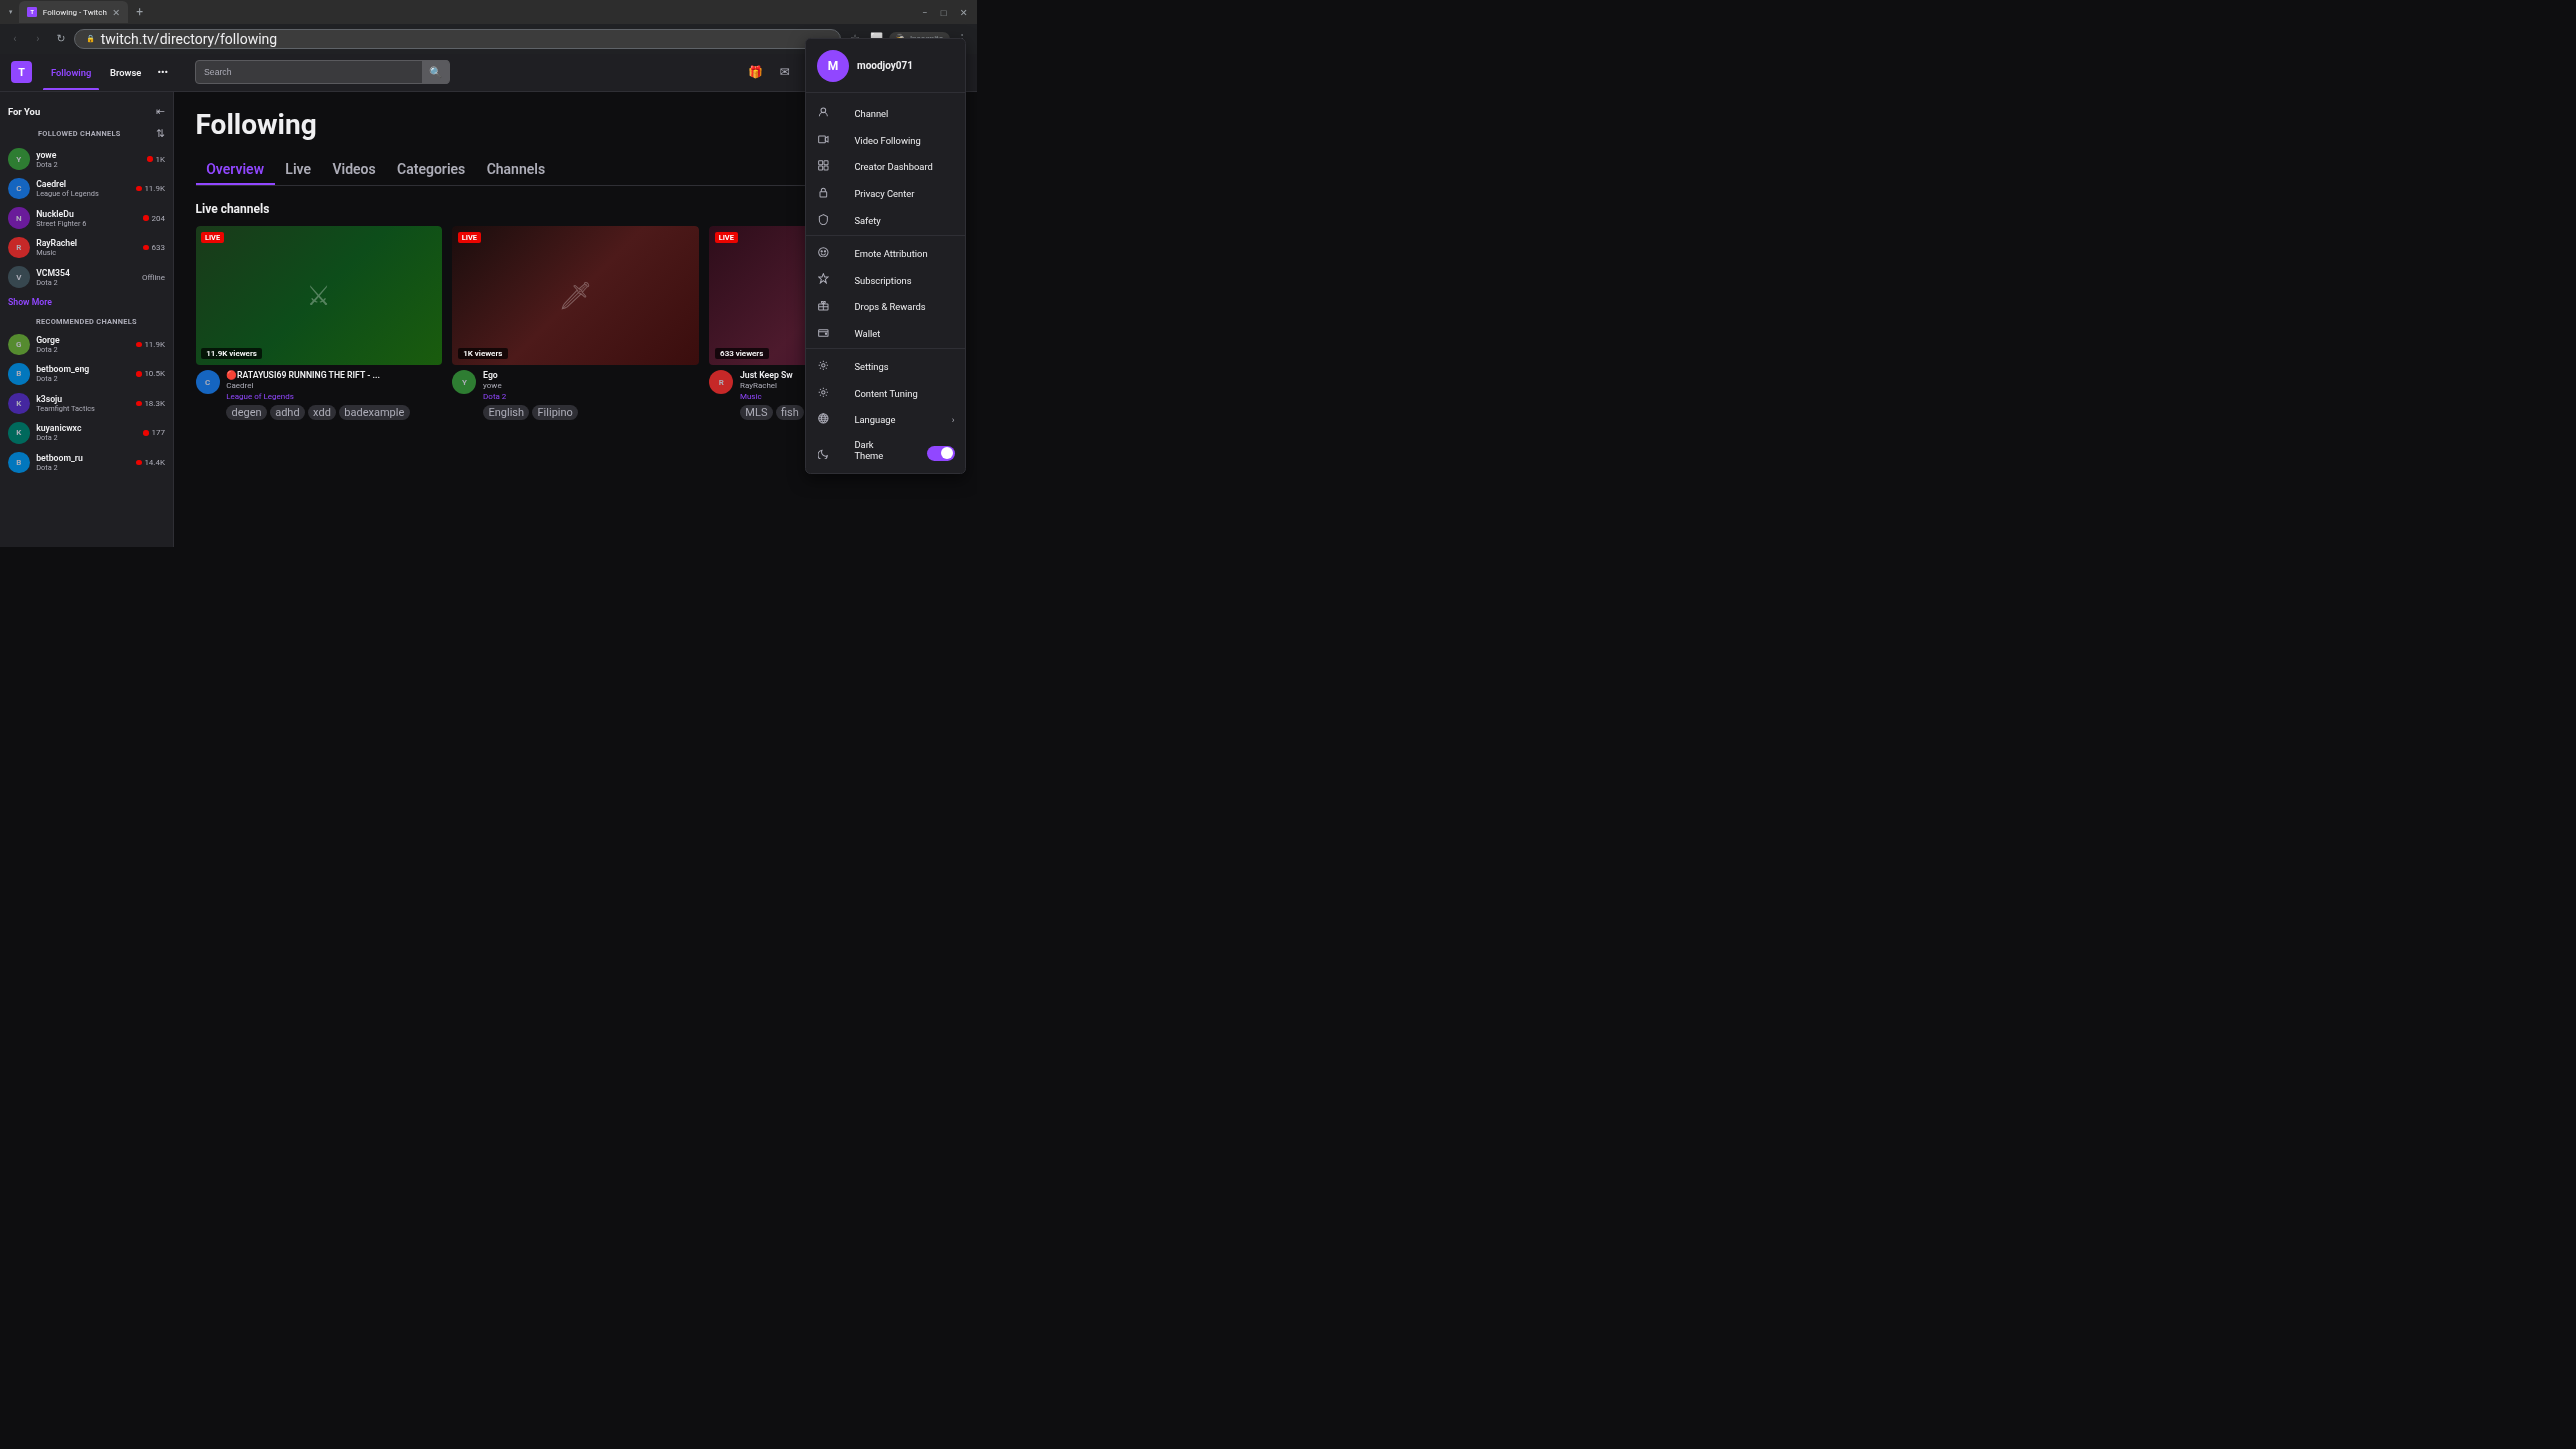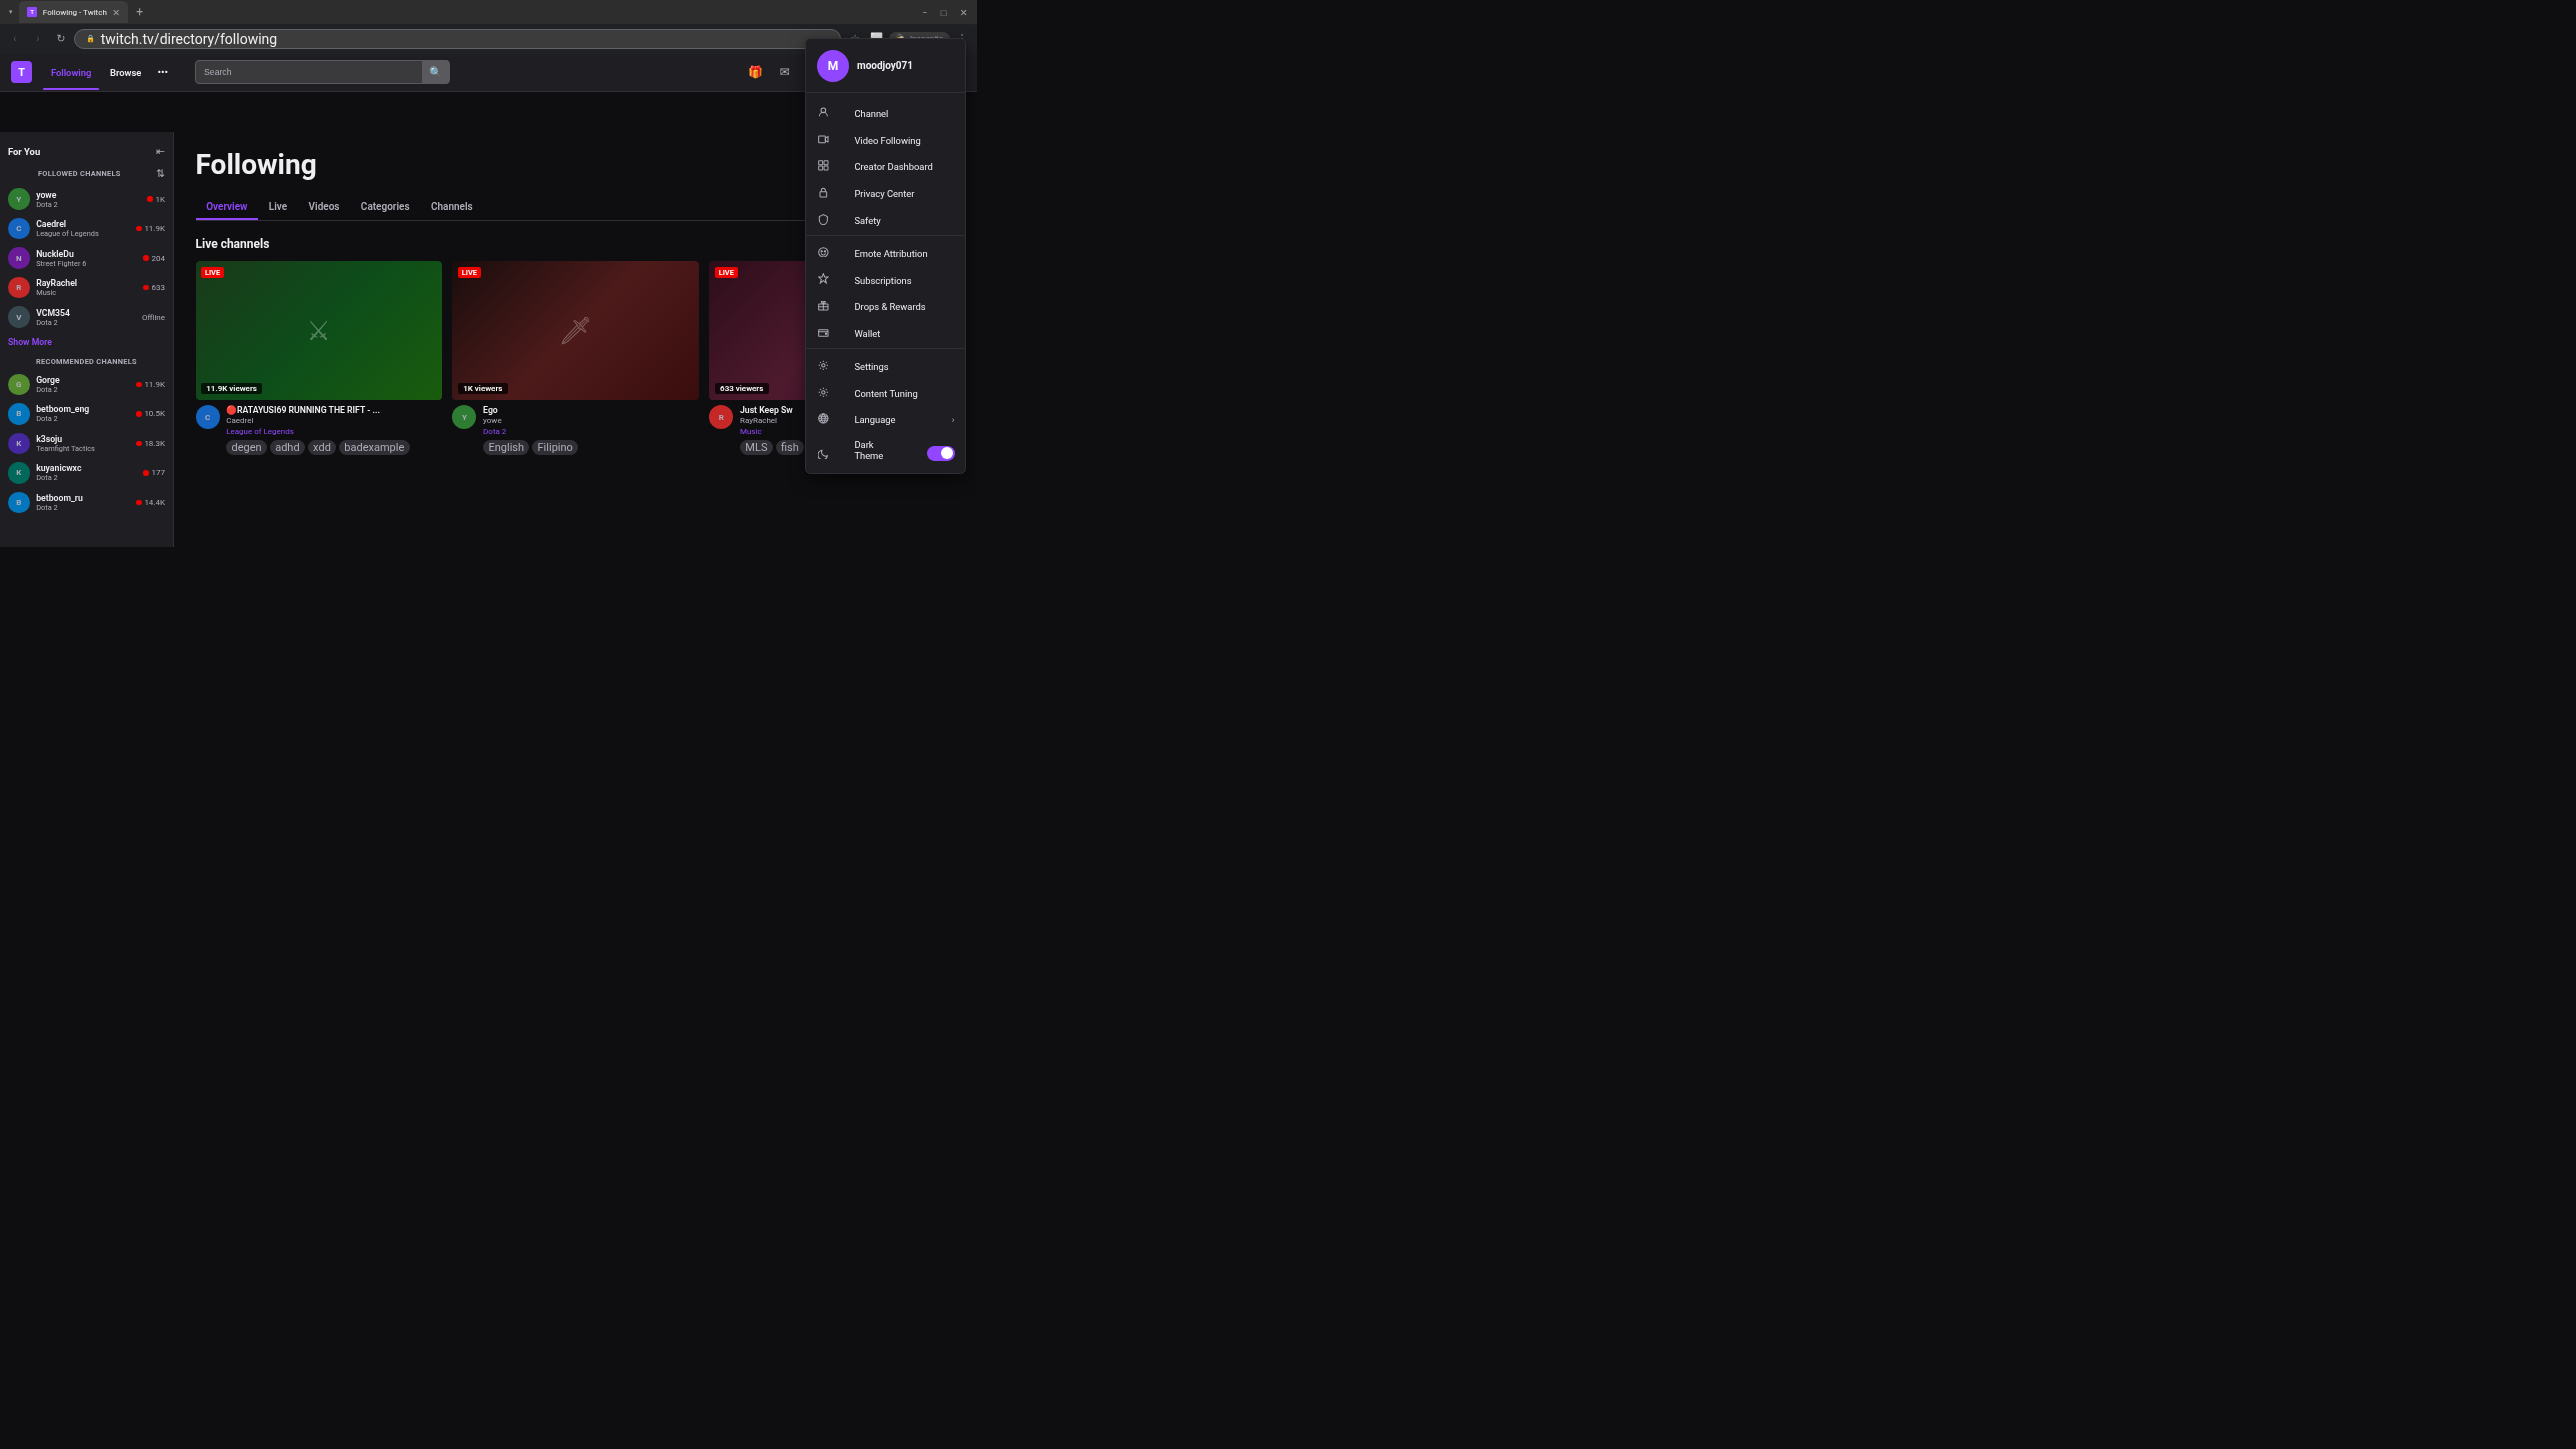--- a/index.html
+++ b/index.html
@@ -265,21 +265,20 @@
       font-weight: bold;
       color: white;
       border: 1.3px solid #9147ff;
     }
 
     
     .main-layout {
       display: flex;
       height: calc(547px - 24px - 29.5px - 38px);
       overflow: hidden;
-      margin-top: 40px;
     }
 
     
     .sidebar {
       width: 174px;
       background: #1f1f23;
       border-right: 0.7px solid #2f2f35;
       overflow-y: auto;
       flex-shrink: 0;
       padding: 8px 0;
@@ -383,21 +382,21 @@
       margin-bottom: 13.4px;
     }
     .tab-nav {
       display: flex;
       gap: 0;
       border-bottom: 0.7px solid #2f2f35;
       margin-bottom: 16px;
     }
     .tab-nav-item {
       padding: 6.7px 10.7px;
-      font-size: 10px;
+      font-size: 14px;
       font-weight: 600;
       color: #adadb8;
       cursor: pointer;
       position: relative;
       border-bottom: 2px solid transparent;
       margin-bottom: -0.7px;
     }
     .tab-nav-item.active {
       color: #9147ff;
       border-bottom-color: #9147ff;

